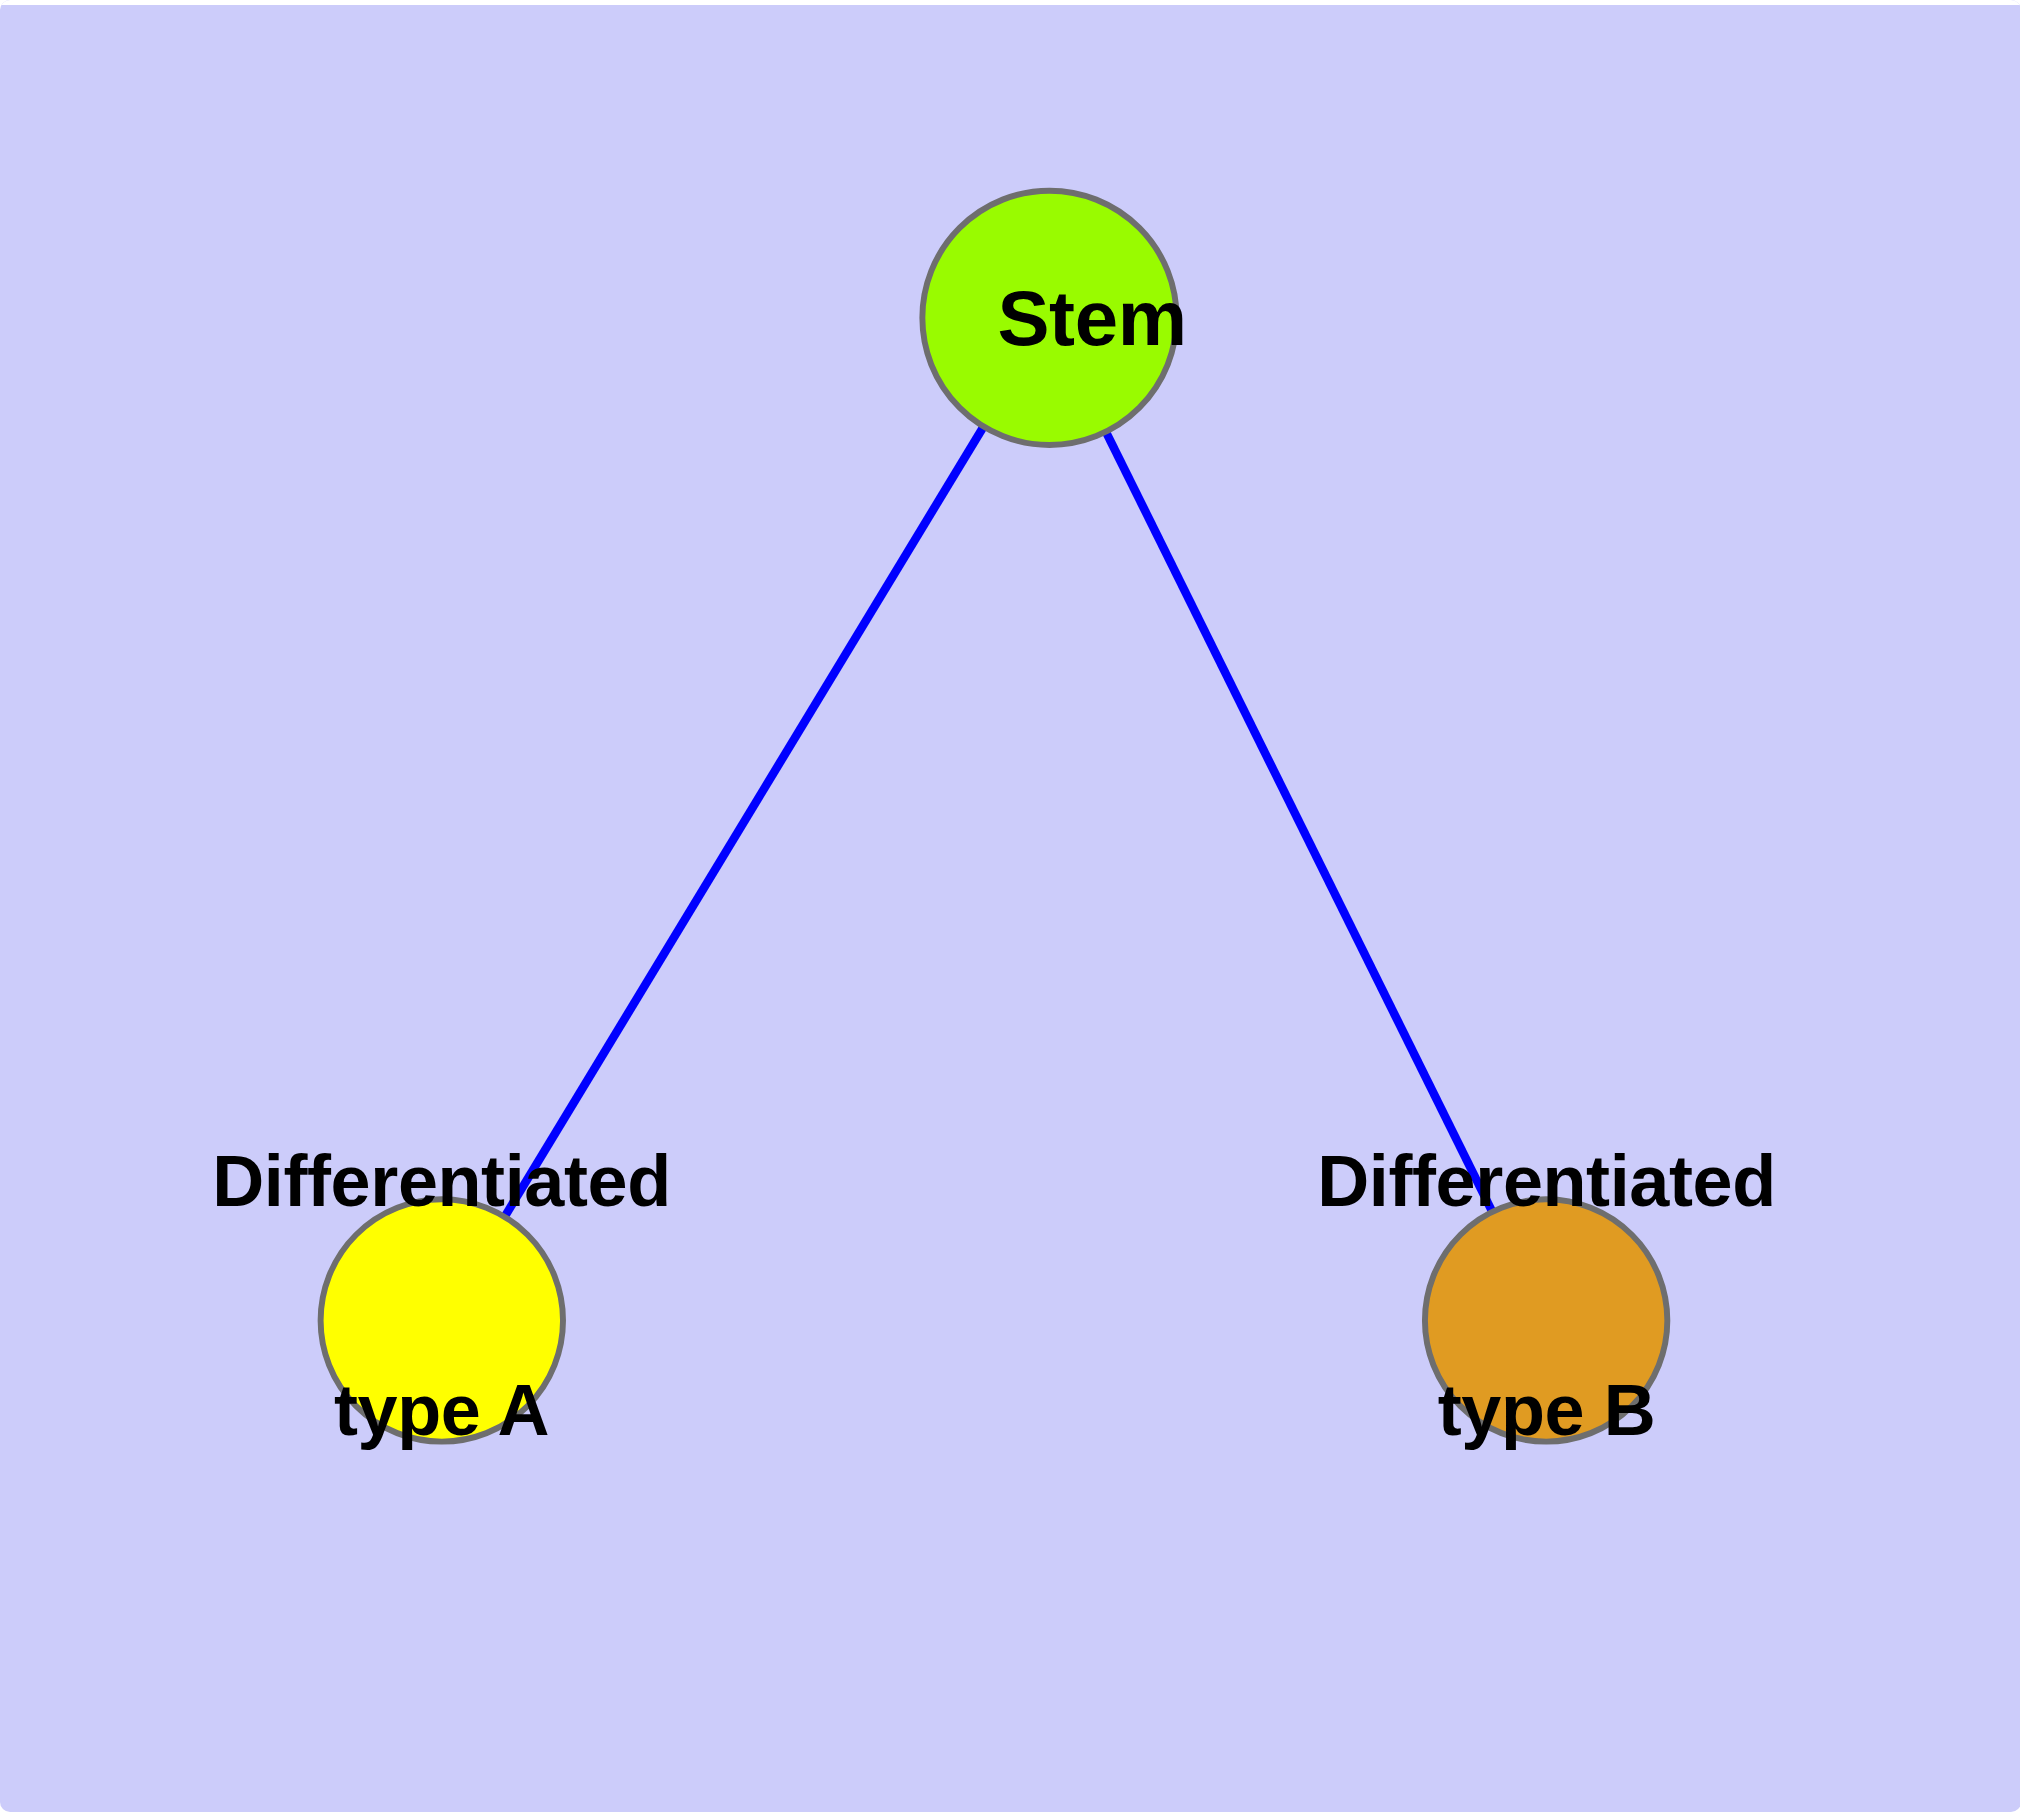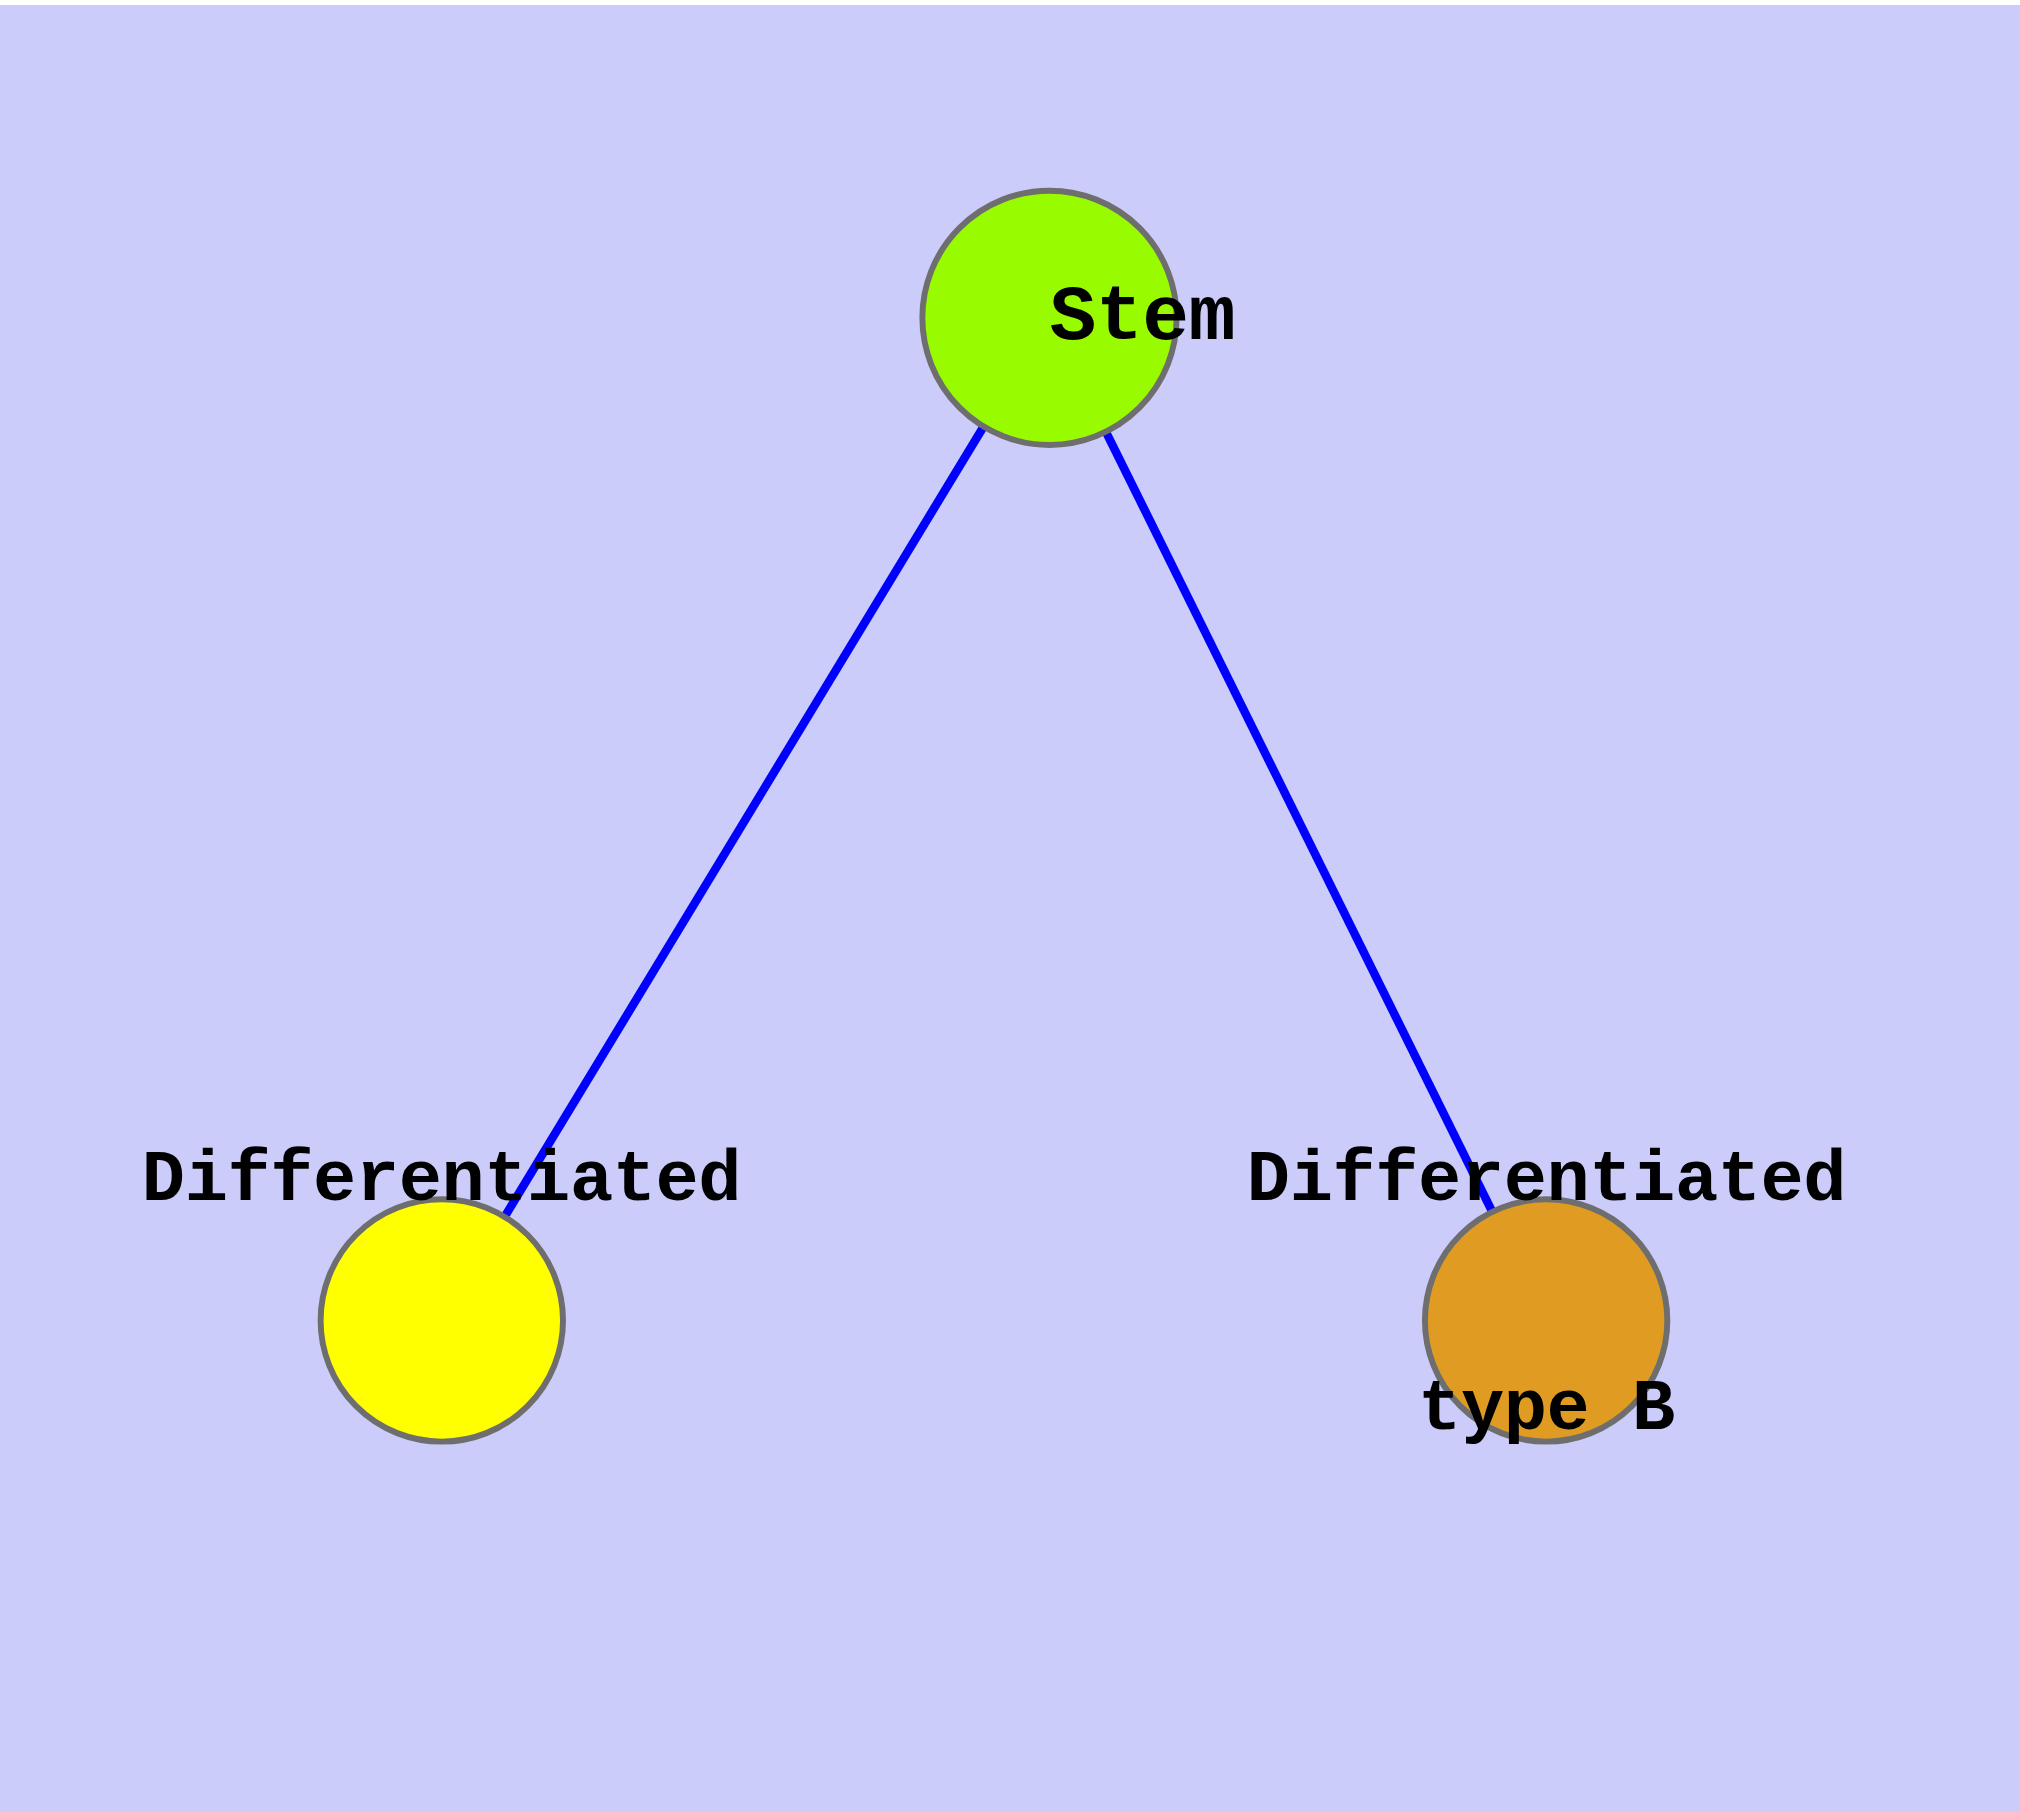--- a/index.html
+++ b/index.html
@@ -6,21 +6,22 @@
     margin: 0;
     padding: 0;
     background: #ffffff;
   }
   #canvas {
     position: relative;
     width: 2021px;
     height: 1812px;
     background: #ccccfa;
     overflow: hidden;
-    font-family: Liberation Mono, monospace;
+    font-family: Liberation Sans, sans-serif;
+    border-radius: 10px;
   }
   #top-strip {
     position: absolute;
     left: 0;
     top: 0;
     width: 2021px;
     height: 5.1px;
     background: #ffffff;
   }
   #graph-svg {
@@ -67,20 +68,21 @@
       <circle id="circle-diff-b" cx="1824" cy="1558" r="143" fill="#e09b22" stroke="#6e6e6e" stroke-width="7"></circle>
     </g>
   </svg>
 
   <div class="node-label label-stem" id="label-stem" style="color: rgb(0, 0, 0); left: 795px; top: 194px;">
     <span>Stem</span>
   </div>
 
   <div class="node-label label-child" id="label-diff-a" style="color: rgb(0, 0, 0); left: 60px; top: 990px;">
     <div>Differentiated</div>
+    <div>type A</div>
   </div>
 
   <div class="node-label label-child" id="label-diff-b" style="color: rgb(0, 0, 0); left: 1165px; top: 990px;">
     <div>Differentiated</div>
     <div>type B</div>
   </div>
 
 </div>
 
 

